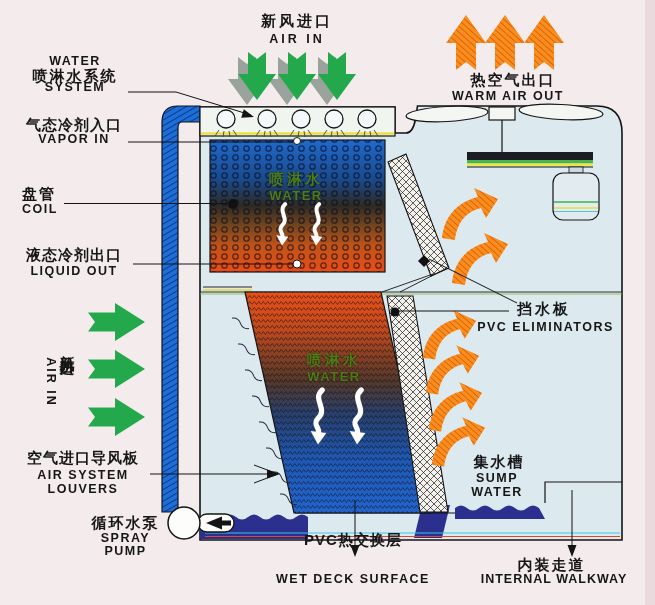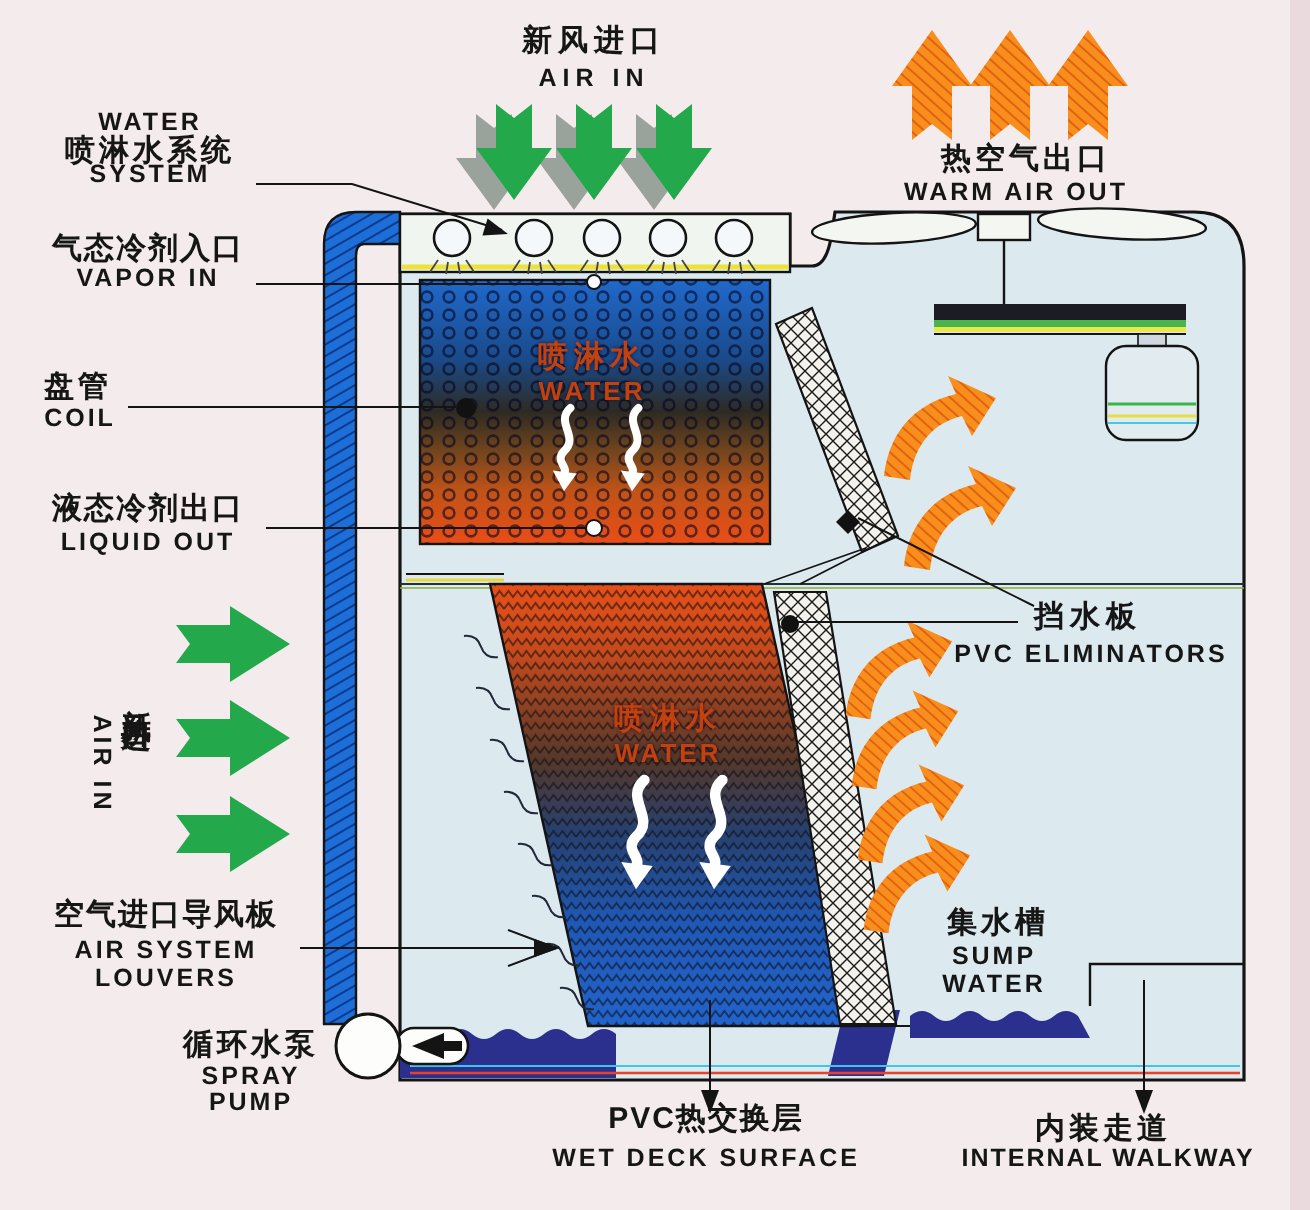--- a/index.html
+++ b/index.html
@@ -3,21 +3,21 @@
 <meta charset="utf-8">
 <style>
   html,body{margin:0;padding:0;background:#fff;}
   #stage{position:relative;width:655px;height:605px;overflow:hidden;
          font-family:"Liberation Sans","DejaVu Sans",sans-serif;background:#f4ecec;}
   #stage svg{position:absolute;left:0;top:0;}
   .lbl{position:absolute;color:#161616;text-align:center;line-height:1.05;white-space:nowrap;}
   .zh{font-weight:bold;font-size:15px;letter-spacing:2px;}
   .en{font-weight:600;font-size:12.5px;letter-spacing:1.5px;}
   .wide{letter-spacing:3px;}
-  .white{color:#c2410c;text-shadow:0 0 2px rgba(0,0,40,.65);}
+  .white{color:#4d7c0f;text-shadow:0 0 2px rgba(0,0,40,.65);}
   .v-zh{position:absolute;writing-mode:vertical-rl;font-weight:bold;font-size:15px;
         letter-spacing:3px;color:#161616;}
   .v-en{position:absolute;width:60px;height:16px;transform:rotate(90deg);
         transform-origin:30px 8px;text-align:center;font-weight:600;font-size:12.5px;
         letter-spacing:2px;color:#161616;}
 </style>
 </head>
 <body>
 
 <div id="stage">
@@ -271,21 +271,21 @@
 <div class="lbl en" style="left:78px;top:532px;width:95px;">SPRAY</div>
 <div class="lbl en" style="left:78px;top:545px;width:95px;">PUMP</div>
 
 <div class="lbl zh wide" style="left:494px;top:301px;width:100px;">挡水板</div>
 <div class="lbl en" style="left:463px;top:321px;width:165px;">PVC ELIMINATORS</div>
 
 <div class="lbl zh" style="left:454px;top:454px;width:90px;">集水槽</div>
 <div class="lbl en" style="left:452px;top:472px;width:90px;">SUMP</div>
 <div class="lbl en" style="left:452px;top:486px;width:90px;">WATER</div>
 
-<div class="lbl zh" style="left:283px;top:532px;width:140px;letter-spacing:1px;margin-top:20px;">PVC热交换层</div>
+<div class="lbl zh" style="left:283px;top:532px;width:140px;letter-spacing:1px;">PVC热交换层</div>
 <div class="lbl en" style="left:263px;top:573px;width:180px;">WET DECK SURFACE</div>
 
 <div class="lbl zh" style="left:489px;top:557px;width:125px;">内装走道</div>
 <div class="lbl en" style="left:464px;top:573px;width:180px;letter-spacing:1px;">INTERNAL WALKWAY</div>
 
 <div class="lbl zh white wide" style="left:251px;top:171px;width:90px;">喷淋水</div>
 <div class="lbl en white" style="left:251px;top:189px;width:90px;font-size:13px;">WATER</div>
 
 <div class="lbl zh white wide" style="left:289px;top:352px;width:90px;">喷淋水</div>
 <div class="lbl en white" style="left:289px;top:370px;width:90px;font-size:13px;">WATER</div>

